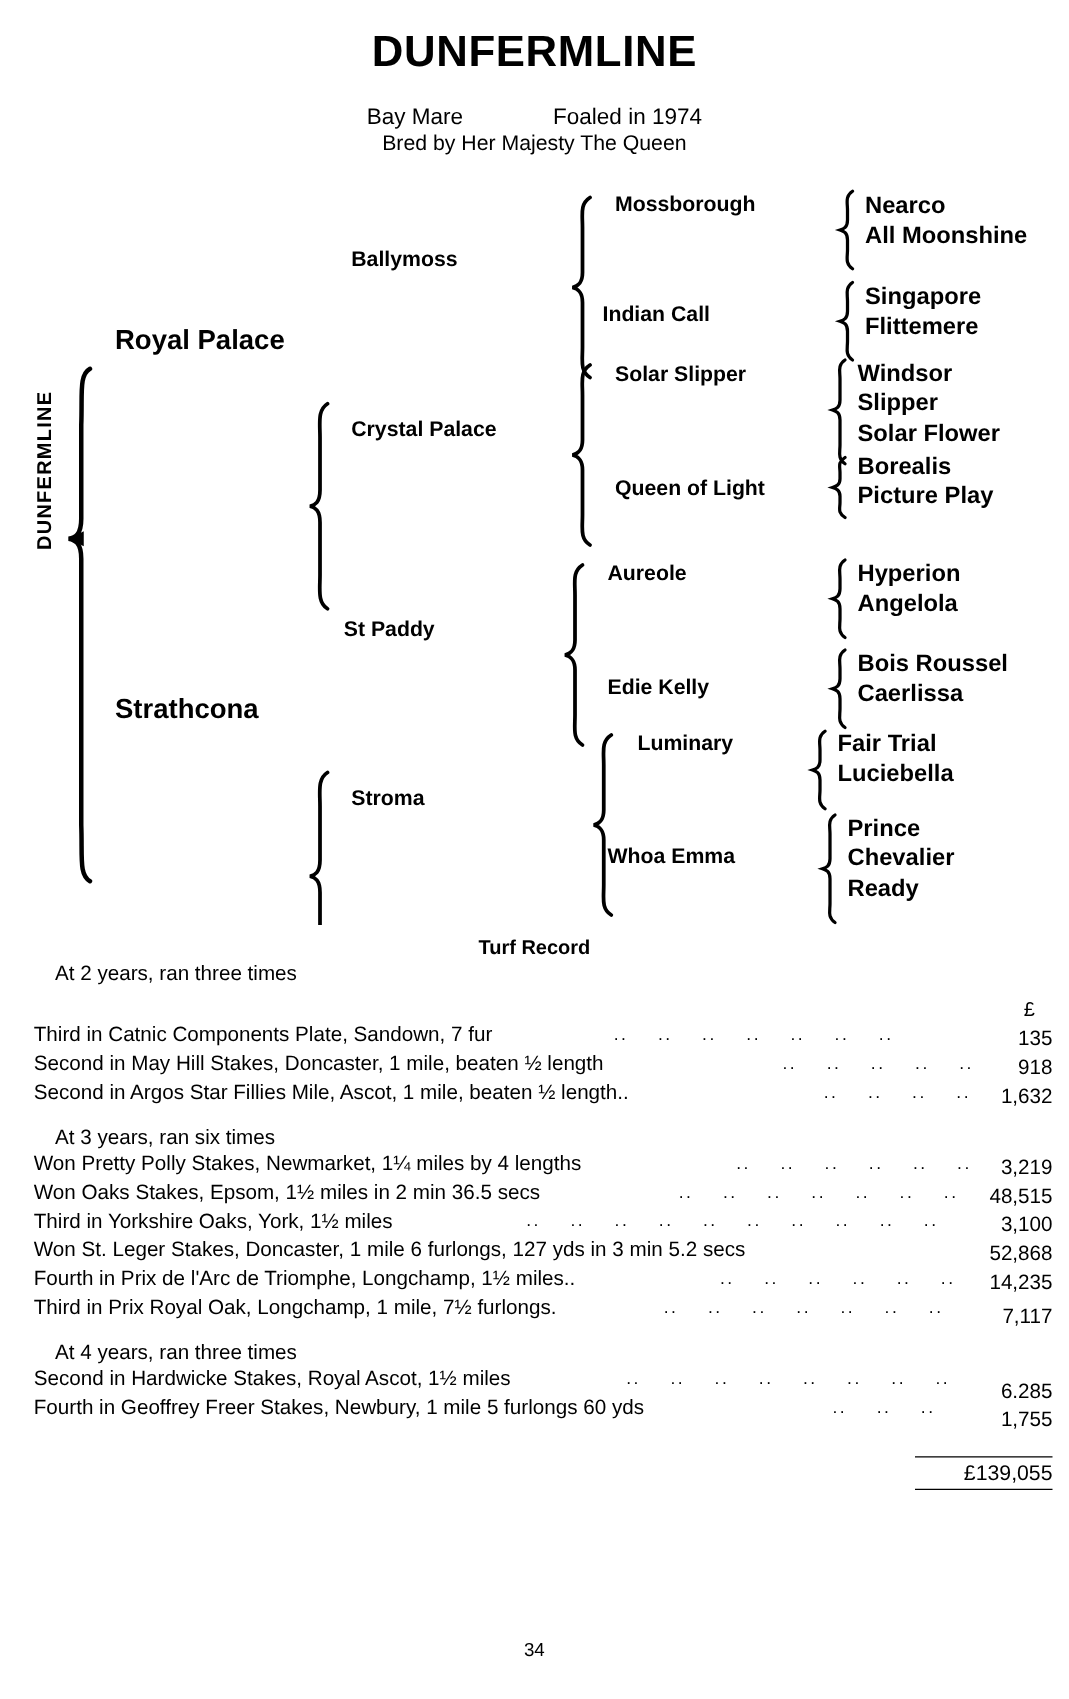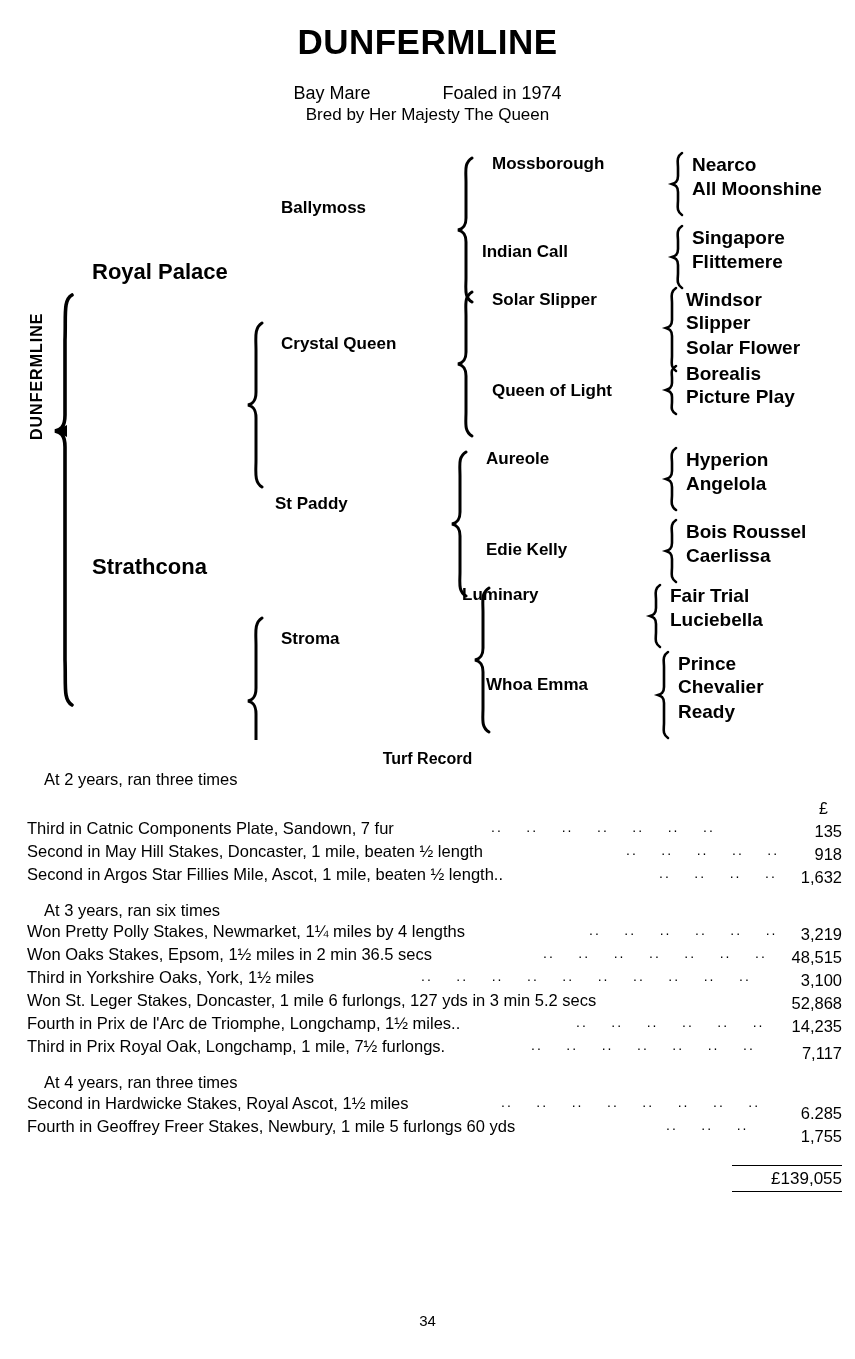--- a/index.html
+++ b/index.html
@@ -215,31 +215,31 @@
       <path d="M 668 512 C 662 516 664 521 664 527 L 664 547 C 664 553 661 554 658 555 C 661 556 664 557 664 563 L 664 583 C 664 589 662 594 668 598" stroke-width="2.6"></path>
     </g>
   </svg>
 
   <div id="subject-label">DUNFERMLINE</div>
 
   <div class="node gen1" style="left:92px; top:120px;">Royal Palace</div>
   <div class="node gen1" style="left:92px; top:415px;">Strathcona</div>
 
   <div class="node gen2" style="left:281px; top:56px;">Ballymoss</div>
-  <div class="node gen2" style="left:281px; top:192px;">Crystal Queen</div>
+  <div class="node gen2" style="left:281px; top:192px;">Crystal Palace</div>
   <div class="node gen2" style="left:275px; top:352px;">St Paddy</div>
   <div class="node gen2" style="left:281px; top:487px;">Stroma</div>
 
   <div class="node gen3" style="left:492px; top:12px;">Mossborough</div>
   <div class="node gen3" style="left:482px; top:100px;">Indian Call</div>
   <div class="node gen3" style="left:492px; top:148px;">Solar Slipper</div>
   <div class="node gen3" style="left:492px; top:239px;">Queen of Light</div>
   <div class="node gen3" style="left:486px; top:307px;">Aureole</div>
   <div class="node gen3" style="left:486px; top:398px;">Edie Kelly</div>
-  <div class="node gen3" style="left:462px; top:443px;text-align:center;">Luminary</div>
+  <div class="node gen3" style="left:510px; top:443px;text-align:center;">Luminary</div>
   <div class="node gen3" style="left:486px; top:533px;">Whoa Emma</div>
 
   <div class="node gen4" style="left:692px; top:13px;">Nearco</div>
   <div class="node gen4" style="left:692px; top:37px;">All Moonshine</div>
 
   <div class="node gen4" style="left:692px; top:86px;">Singapore</div>
   <div class="node gen4" style="left:692px; top:110px;">Flittemere</div>
 
   <div class="node gen4" style="left:686px; top:148px;">Windsor
     Slipper</div>

